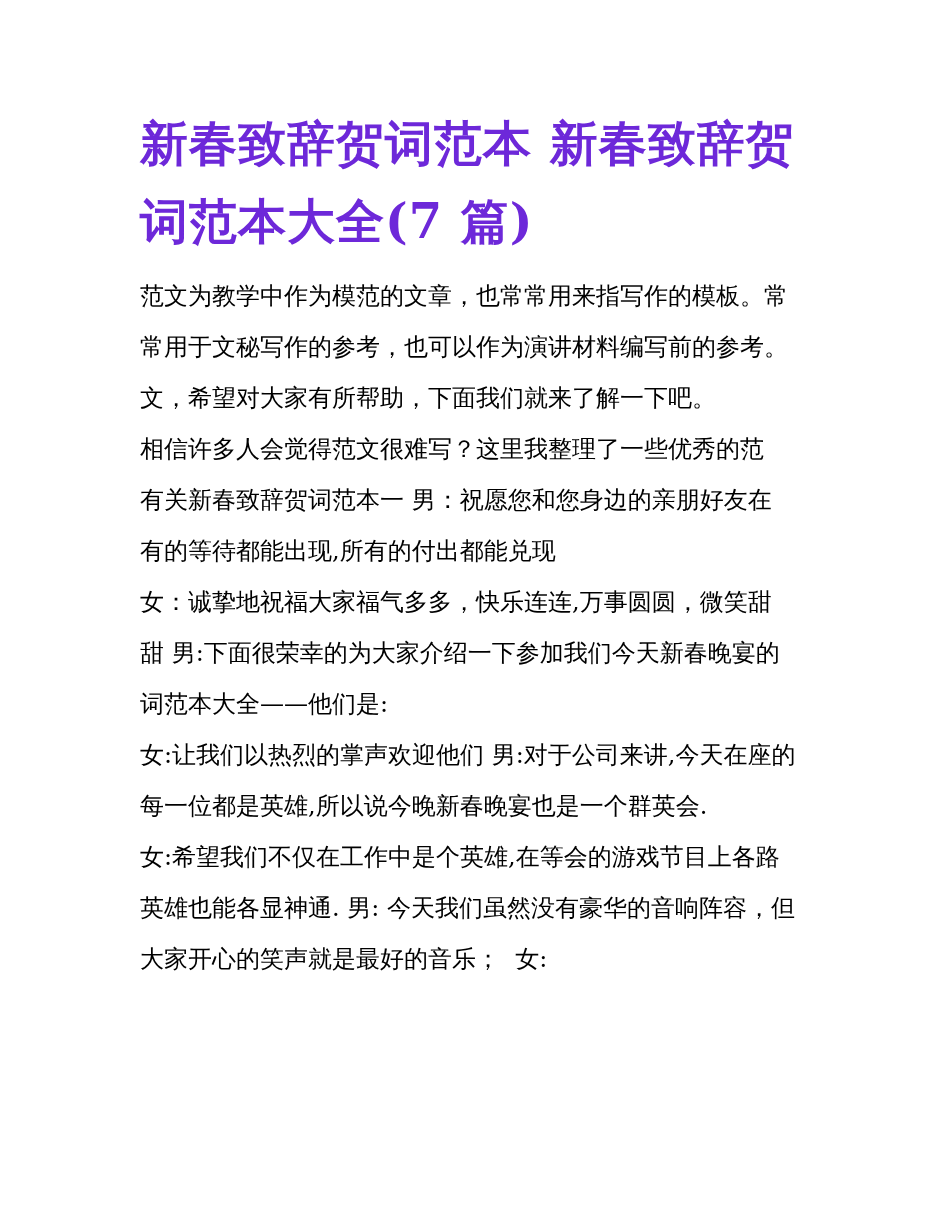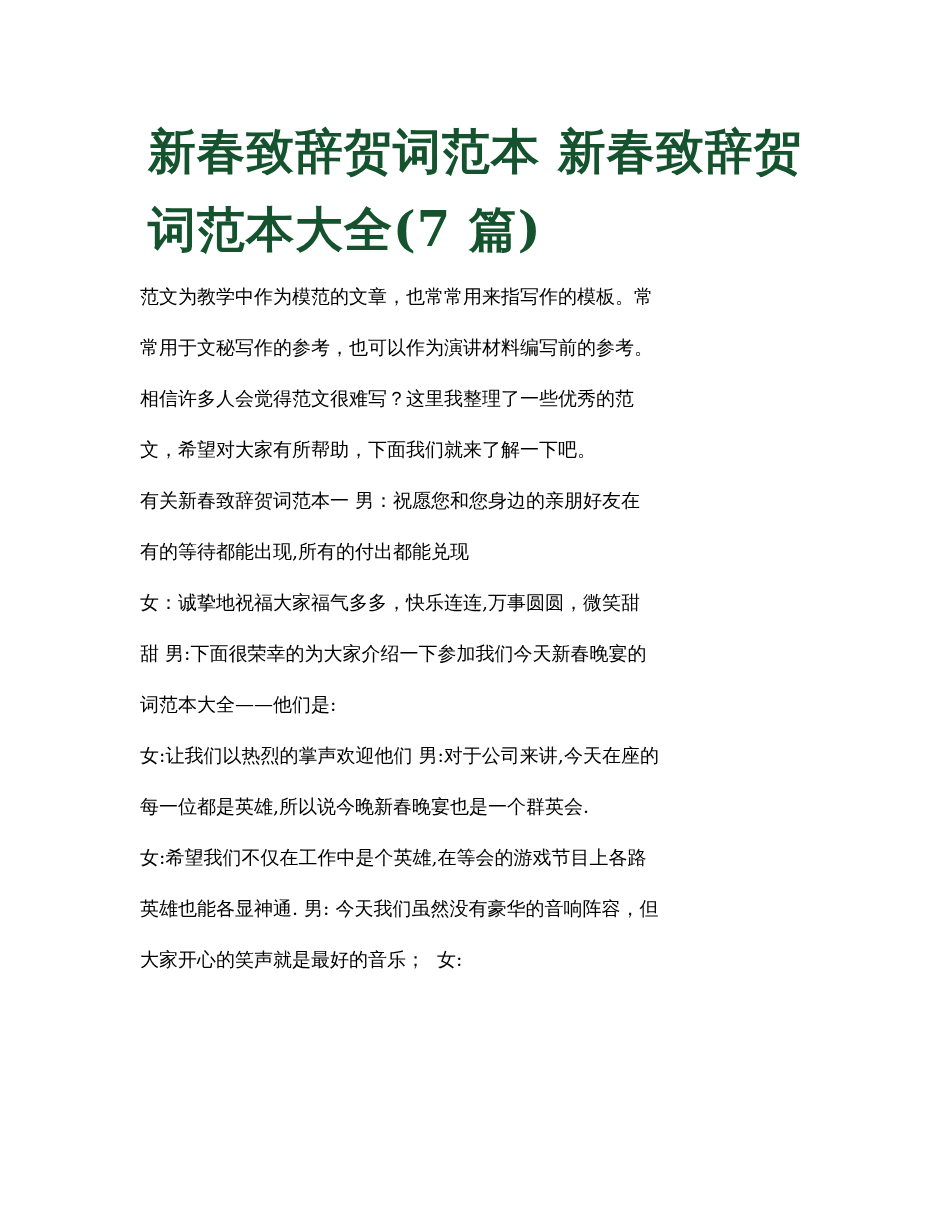--- a/index.html
+++ b/index.html
@@ -13,35 +13,35 @@
     height: 1229px;
     background: #ffffff;
     overflow: hidden;
     font-family: "DejaVu Serif", "Liberation Serif", serif;
     color: #000000;
   }
   .doc-title {
     position: absolute;
     left: 140px;
     top: 104px;
-    margin: 8px;
+    margin: 0;
     font-size: 48px;
     font-weight: 700;
     line-height: 78px;
     letter-spacing: 1px;
-    color: #14532d;
+    color: #6d28d9;
   }
   .title-line {
     white-space: pre;
   }
   .doc-body {
     position: absolute;
     left: 140px;
     top: 271px;
-    font-size: 19px;
+    font-size: 24px;
     font-weight: 400;
     line-height: 51px;
     color: #000000;
   }
   .text-line {
     white-space: pre;
   }
 </style>
 </head>
 <body>
@@ -49,22 +49,22 @@
 <div class="page">
 
   <h1 class="doc-title">
     <div class="title-line">新春致辞贺词范本 新春致辞贺</div>
     <div class="title-line">词范本大全(7 篇)</div>
   </h1>
 
   <div class="doc-body">
     <div class="text-line">范文为教学中作为模范的文章，也常常用来指写作的模板。常</div>
     <div class="text-line">常用于文秘写作的参考，也可以作为演讲材料编写前的参考。</div>
+    <div class="text-line">文，希望对大家有所帮助，下面我们就来了解一下吧。</div>
     <div class="text-line">相信许多人会觉得范文很难写？这里我整理了一些优秀的范</div>
-    <div class="text-line">文，希望对大家有所帮助，下面我们就来了解一下吧。</div>
     <div class="text-line">有关新春致辞贺词范本一 男：祝愿您和您身边的亲朋好友在</div>
     <div class="text-line">有的等待都能出现,所有的付出都能兑现</div>
     <div class="text-line">女：诚挚地祝福大家福气多多，快乐连连,万事圆圆，微笑甜</div>
     <div class="text-line">甜 男:下面很荣幸的为大家介绍一下参加我们今天新春晚宴的</div>
     <div class="text-line">词范本大全——他们是:</div>
     <div class="text-line">女:让我们以热烈的掌声欢迎他们 男:对于公司来讲,今天在座的</div>
     <div class="text-line">每一位都是英雄,所以说今晚新春晚宴也是一个群英会.</div>
     <div class="text-line">女:希望我们不仅在工作中是个英雄,在等会的游戏节目上各路</div>
     <div class="text-line">英雄也能各显神通. 男: 今天我们虽然没有豪华的音响阵容，但</div>
     <div class="text-line">大家开心的笑声就是最好的音乐；  女:</div>

